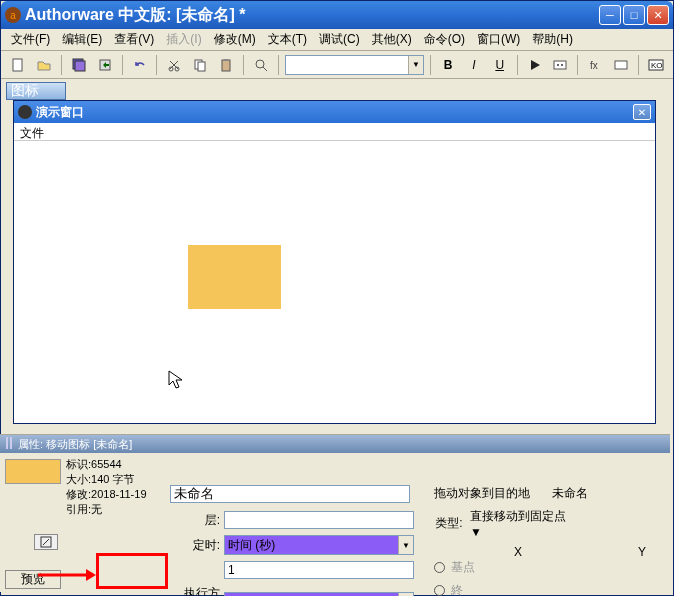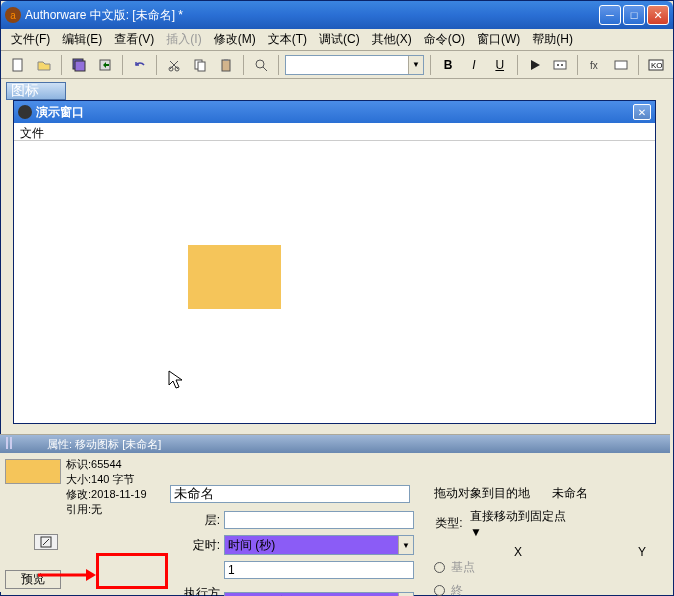--- a/index.html
+++ b/index.html
@@ -2,21 +2,21 @@
 <html><head>
 <meta charset="utf-8">
 <style>
 * { box-sizing: border-box; margin: 0; padding: 0; }
 body { font-family: "SimSun", "宋体", sans-serif; font-size: 12px; background: #ece9d8; width: 674px; height: 596px; overflow: hidden; position: relative; }
 
 .main-window { width: 674px; height: 596px; background: #ece9d8; border: 1px solid #0a246a; }
 
 .titlebar { height: 28px; background: linear-gradient(to bottom, #3b85e0 0%, #2a6fd4 50%, #1e5bbb 100%); display: flex; align-items: center; padding: 0 4px; color: white; border-radius: 6px 6px 0 0; }
 .titlebar .app-icon { width: 16px; height: 16px; background: #8b4513; border-radius: 50%; margin-right: 4px; display: flex; align-items: center; justify-content: center; font-size: 10px; color: #ff8c00; }
-.titlebar .title { flex: 1; font-size: 12px; font-weight: normal; }
+.titlebar .title { flex: 1; font-size: 16px; font-weight: bold; }
 .titlebar .winbtns { display: flex; gap: 2px; }
 .titlebar .winbtn { width: 22px; height: 20px; border: 1px solid #fff; border-radius: 3px; display: flex; align-items: center; justify-content: center; font-size: 11px; color: white; cursor: pointer; }
 .titlebar .winbtn.min { background: linear-gradient(#6296e8,#2a6fd4); }
 .titlebar .winbtn.max { background: linear-gradient(#6296e8,#2a6fd4); }
 .titlebar .winbtn.close { background: linear-gradient(#e88062,#d4402a); }
 
 .menubar { height: 22px; background: #ece9d8; display: flex; align-items: center; padding: 0 4px; border-bottom: 1px solid #aca899; }
 .menubar .menu-item { padding: 2px 6px; cursor: pointer; }
 .menubar .menu-item.disabled { color: #999; }
 
@@ -31,21 +31,21 @@
 .demo-window { position: absolute; left: 13px; top: 100px; width: 643px; height: 324px; border: 1px solid #0a246a; }
 .demo-titlebar { height: 22px; background: linear-gradient(to bottom,#4b8de8,#2a6fd4); display: flex; align-items: center; padding: 0 4px; color: white; }
 .demo-titlebar .dicon { width: 14px; height: 14px; background: #333; border-radius: 50%; margin-right: 4px; }
 .demo-titlebar .dtitle { flex: 1; font-size: 12px; font-weight: bold; }
 .demo-titlebar .dclose { width: 18px; height: 16px; background: linear-gradient(#7aa8e8,#5a88c8); border: 1px solid #fff; border-radius: 2px; display: flex; align-items: center; justify-content: center; font-size: 10px; cursor: pointer; }
 .demo-menubar { height: 18px; background: white; border-bottom: 1px solid #ccc; padding: 2px 6px; font-size: 12px; }
 .demo-canvas { background: white; height: 282px; position: relative; }
 .demo-rect { position: absolute; left: 174px; top: 104px; width: 93px; height: 64px; background: #f5c55a; }
 
 .prop-panel { position: absolute; left: 0; top: 434px; width: 670px; height: 158px; background: #ece9d8; border-top: 1px solid #aca899; }
-.prop-header { height: 18px; background: linear-gradient(#a0b8d8,#6a88b0); color: white; font-size: 11px; padding: 2px 6px; display: flex; align-items: flex-start; gap: 29px; }
+.prop-header { height: 18px; background: linear-gradient(#a0b8d8,#6a88b0); color: white; font-size: 11px; padding: 2px 6px; display: flex; align-items: flex-start; }
 .prop-header .gripper { width: 6px; height: 12px; border-left: 2px solid #cce; border-right: 2px solid #cce; margin-right: 6px; }
 .prop-body { display: flex; height: 140px; padding: 4px; gap: 6px; }
 
 .prop-left { width: 160px; display: flex; gap: 4px; }
 .prop-thumb-col { width: 58px; display: flex; flex-direction: column; align-items: center; gap: 20px; }
 .prop-thumb { width: 56px; height: 40px; background: #f5c55a; border: 1px solid #999; margin-top: 2px; }
 .prop-smallbtn { width: 24px; height: 20px; border: 1px solid #8a8a8a; background: #f0f0f0; display: flex; align-items: center; justify-content: center; cursor: pointer; font-size: 12px; margin-top: 30px; align-self: flex-end; margin-right: 4px; }
 .prop-preview-btn { width: 56px; height: 24px; border: 1px solid #8a8a8a; background: #ece9d8; display: flex; align-items: center; justify-content: center; cursor: pointer; }
 .prop-info { font-size: 11px; line-height: 15px; }
 .prop-info .lbl { color: #000; }

